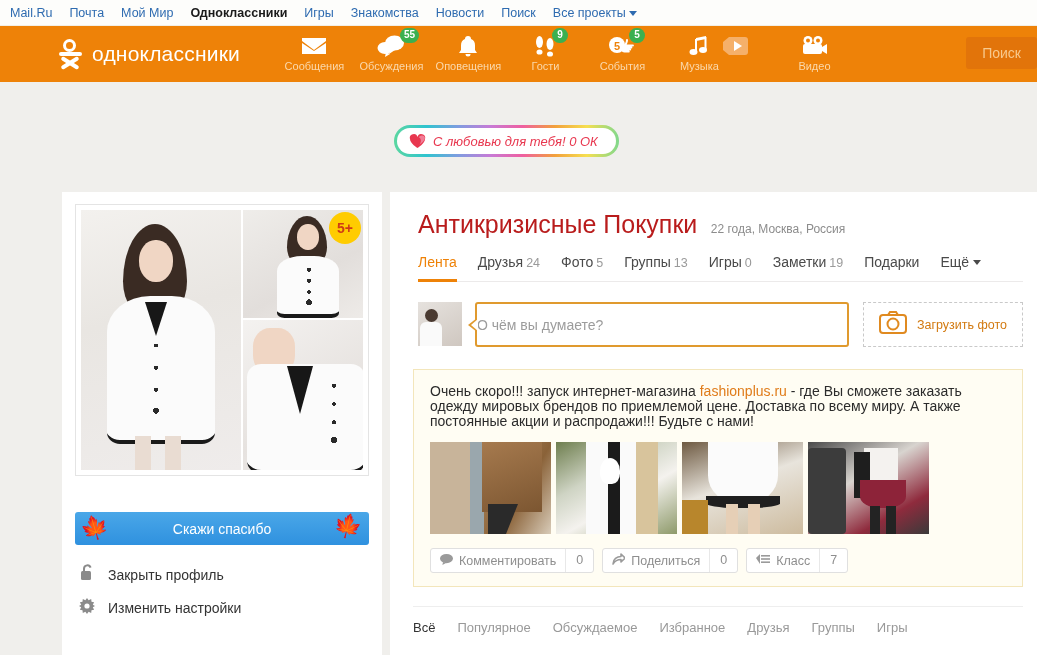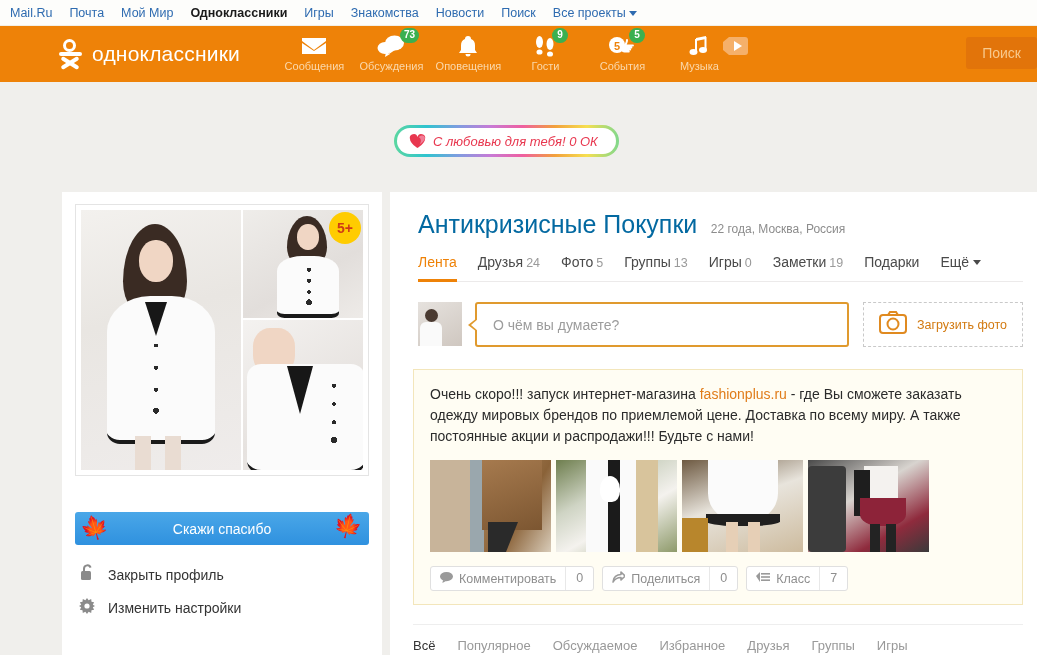--- a/index.html
+++ b/index.html
@@ -297,21 +297,21 @@
   .right-col {
     position: absolute;
     left: 390px; top: 110px;
     width: 647px;
     background: #fff;
     min-height: 463px;
     padding: 0 14px;
   }
   .profile-head { padding: 18px 0 0 14px; }
   .profile-name {
-    font-size: 25px; color: #0369a1; font-weight: normal;
+    font-size: 25px; color: #b91c1c; font-weight: normal;
     display: inline;
   }
   .profile-meta {
     font-size: 12px; color: #8c8c8c;
     margin-left: 9px;
   }
   .tabs {
     display: flex; align-items: flex-end;
     gap: 21px;
     margin: 14px 0 0 14px;
@@ -356,21 +356,20 @@
     content:""; position:absolute; left:2px; top:20px;
     width:22px; height:24px; background:#fafafa; border-radius:6px 6px 0 0;
   }
   .composer .bubble {
     flex: 1;
     margin-left: 13px;
     height: 45px;
     border: 2px solid #e09a2e;
     border-radius: 3px;
     display: flex; align-items: center;
-    padding-left: 16px;
     position: relative;
     background: #fff;
     cursor: text;
   }
   .composer .bubble:before {
     content:""; position:absolute;
     left:-9px; top:14px;
     width:0;height:0;
     border-top:7px solid transparent;
     border-bottom:7px solid transparent;
@@ -396,21 +395,21 @@
   }
   .upload-photo .lbl { font-size: 12.5px; color: #d2790f; }
 
   
   .post-card {
     margin: 22px 0 0 9px;
     background: #fffdf3;
     border: 1px solid #f3e6bb;
     padding: 14px 16px 13px 16px;
   }
-  .post-text { font-size: 14px; color: #2b2b2b; line-height: 21px; }
+  .post-text { font-size: 14px; color: #2b2b2b; line-height: 15px; }
   .post-text a { color: #e07c1a; text-decoration: none; }
   .post-imgs {
     display: flex; gap: 5px;
     margin-top: 13px;
   }
   .post-imgs .pi {
     flex: 0 0 121px; height: 92px;
     position: relative; overflow: hidden;
   }
   .pi1 { background: linear-gradient(120deg,#cbb79f 0%,#a9835a 40%,#8a6238 70%,#d8cbb8 100%); }
@@ -490,21 +489,21 @@
 
     <div class="ok-nav-item">
       <span class="ico">
         <svg width="28" height="22" viewBox="0 0 28 22">
             <ellipse cx="17.5" cy="8" rx="9.5" ry="7.5" fill="#fff"></ellipse>
             <path d="M13 13l-1 6 6-4z" fill="#fff"></path>
             <ellipse cx="8" cy="13" rx="7.5" ry="6" fill="#fff"></ellipse>
             <path d="M9 17l-1 5 5-3z" fill="#fff"></path>
           </svg>
       </span>
-      <span class="badge b-disc">73</span>
+      <span class="badge b-disc">55</span>
       <span class="lbl">Обсуждения</span>
     </div>
 
     <div class="ok-nav-item">
       <span class="ico">
         <svg width="20" height="22" viewBox="0 0 20 22">
             <path d="M10 1a3 3 0 013 3c3 1 4 3.5 4 6.5V15l2 3H1l2-3v-4.5C3 7.5 4 5 7 4a3 3 0 013-3z" fill="#fff"></path>
             <path d="M7.5 19h5a2.5 2.5 0 01-5 0z" fill="#fff"></path>
           </svg>
       </span>
@@ -548,20 +547,33 @@
       </span>
       <span class="lbl">Музыка</span>
       <span style="position:absolute;left:62px;top:10px">
         <svg width="26" height="20" viewBox="0 0 26 20">
             <path d="M0 6l6-5h16a3 3 0 013 3v12a3 3 0 01-3 3H6l-6-5z" fill="#f5b06a"></path>
             <path d="M11 5l8 5-8 5z" fill="#fff"></path>
           </svg>
       </span>
     </div>
 
+    <div class="ok-nav-item" style="margin-left:38px">
+      <span class="ico">
+        <svg width="28" height="22" viewBox="0 0 28 22">
+            <circle cx="8" cy="5.5" r="4.5" fill="#fff"></circle>
+            <circle cx="18" cy="5.5" r="4.5" fill="#fff"></circle>
+            <circle cx="8" cy="5.5" r="2" fill="#ee8208"></circle>
+            <circle cx="18" cy="5.5" r="2" fill="#ee8208"></circle>
+            <rect x="3" y="9" width="19" height="10" rx="2" fill="#fff"></rect>
+            <path d="M22 12l5-3v10l-5-3z" fill="#fff"></path>
+          </svg>
+      </span>
+      <span class="lbl">Видео</span>
+    </div>
 
   </div>
 
   <div class="search-btn">Поиск</div>
 </div>
 
 <div class="page">
 
   <div class="promo-row">
     <div class="rainbow-pill">

